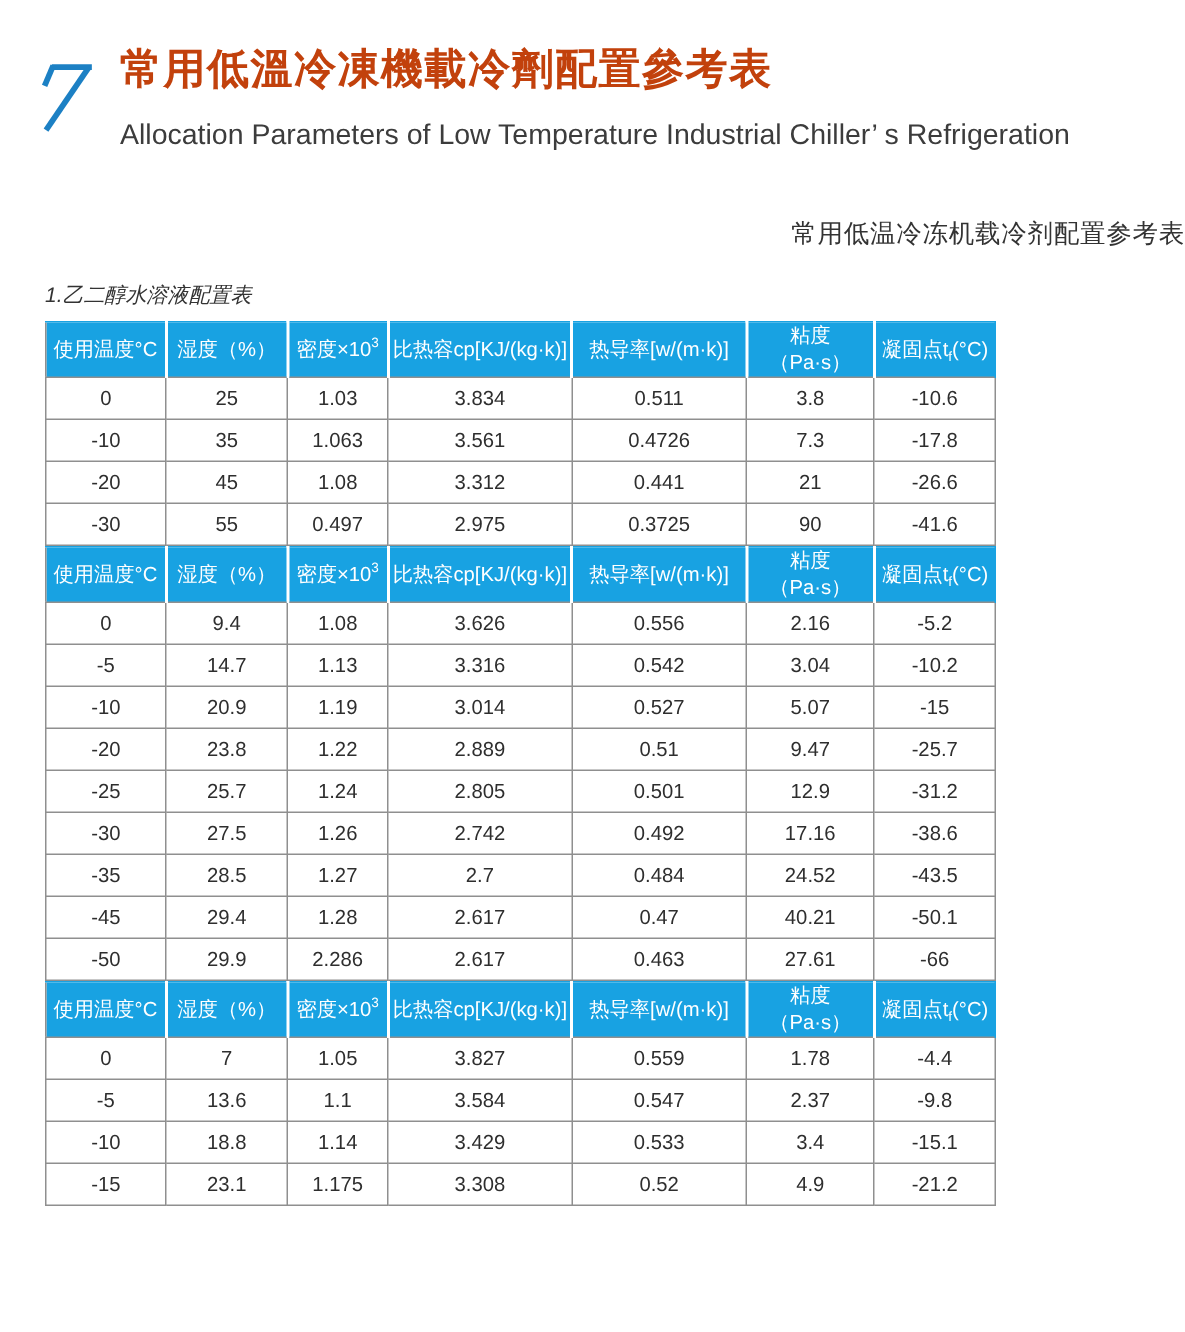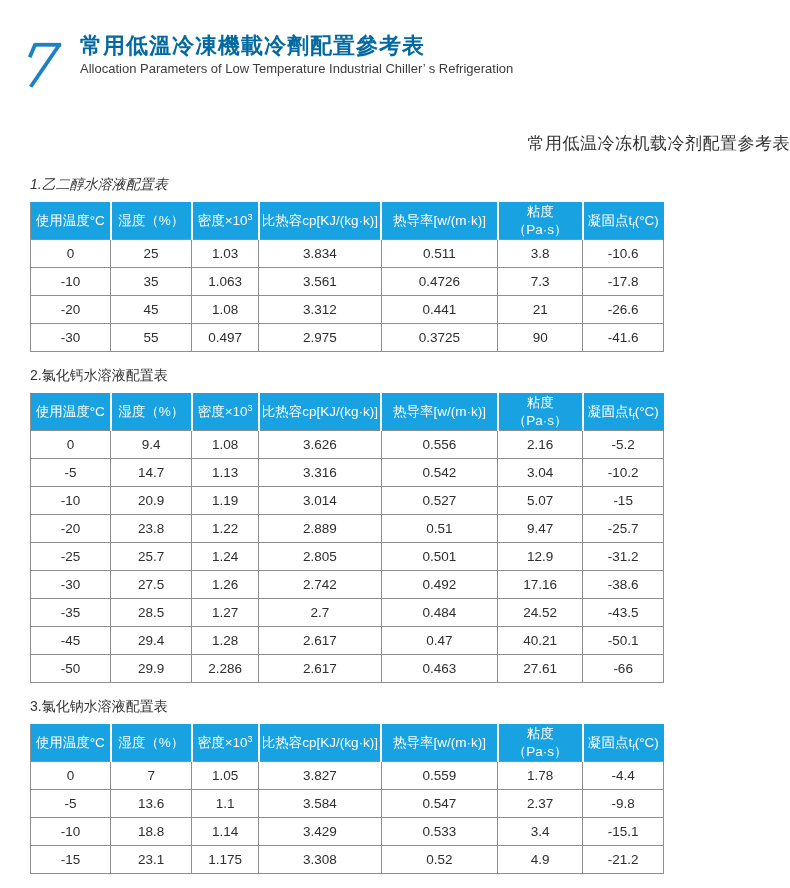--- a/index.html
+++ b/index.html
@@ -20,26 +20,26 @@
 
   
   .hdr{
     display:flex;align-items:flex-start;
     padding:30px 0 0 24px;
   }
   .logo{width:42px;height:58px;flex:0 0 42px;margin-top:2px;}
   .hdr-text{margin-left:14px;}
   .hdr-title{
     margin:0;
-    font-size:22px;line-height:31px;
-    font-weight:700;letter-spacing:1px;color:#0369a1;
+    font-size:28px;line-height:31px;
+    font-weight:700;letter-spacing:1px;color:#c2410c;
   }
   .hdr-sub{
-    margin-top:0;
-    font-size:13px;color:#3c3c3c;
+    margin-top:19px;
+    font-size:19px;color:#3c3c3c;
     font-stretch:condensed;letter-spacing:0px;
   }
 
   
   .doc-title{
     margin:42px 0 0 0;
     text-align:right;
     font-size:17px;font-weight:500;color:#333;
     letter-spacing:0.5px;
   }
@@ -152,21 +152,20 @@
               <td>0.497</td>
               <td>2.975</td>
               <td>0.3725</td>
               <td>90</td>
               <td>-41.6</td>
             </tr>
           </tbody>
         </table>
       </section>
       <section>
-        <div class="section-label">2.氯化钙水溶液配置表</div>
         <table class="data-table">
           <thead>
             <tr>
               <th style="width: 12.6%;">使用温度°C</th>
               <th style="width: 12.7%;">湿度（%）</th>
               <th style="width: 10.3%;">密度×10<sup>3</sup></th>
               <th style="width: 19.7%;">比热容cp[KJ/(kg·k)]</th>
               <th style="width: 18.6%;">热导率[w/(m·k)]</th>
               <th style="width: 13.4%;">粘度（Pa·s）</th>
               <th style="width: 12.7%;">凝固点t<sub>f</sub>(°C)</th>
@@ -251,21 +250,20 @@
               <td>2.286</td>
               <td>2.617</td>
               <td>0.463</td>
               <td>27.61</td>
               <td>-66</td>
             </tr>
           </tbody>
         </table>
       </section>
       <section>
-        <div class="section-label">3.氯化钠水溶液配置表</div>
         <table class="data-table">
           <thead>
             <tr>
               <th style="width: 12.6%;">使用温度°C</th>
               <th style="width: 12.7%;">湿度（%）</th>
               <th style="width: 10.3%;">密度×10<sup>3</sup></th>
               <th style="width: 19.7%;">比热容cp[KJ/(kg·k)]</th>
               <th style="width: 18.6%;">热导率[w/(m·k)]</th>
               <th style="width: 13.4%;">粘度（Pa·s）</th>
               <th style="width: 12.7%;">凝固点t<sub>f</sub>(°C)</th>

